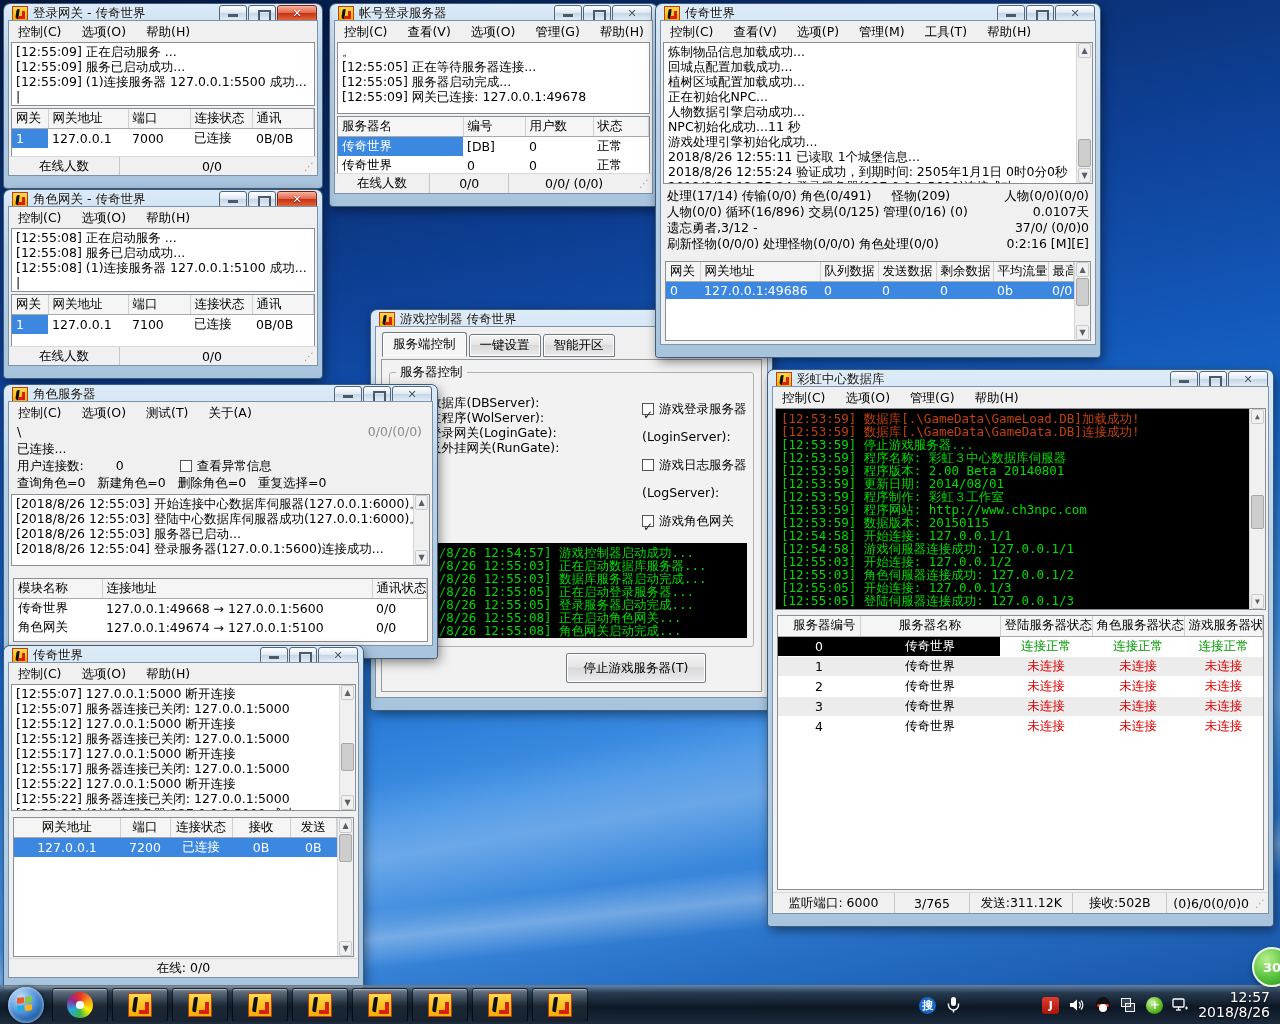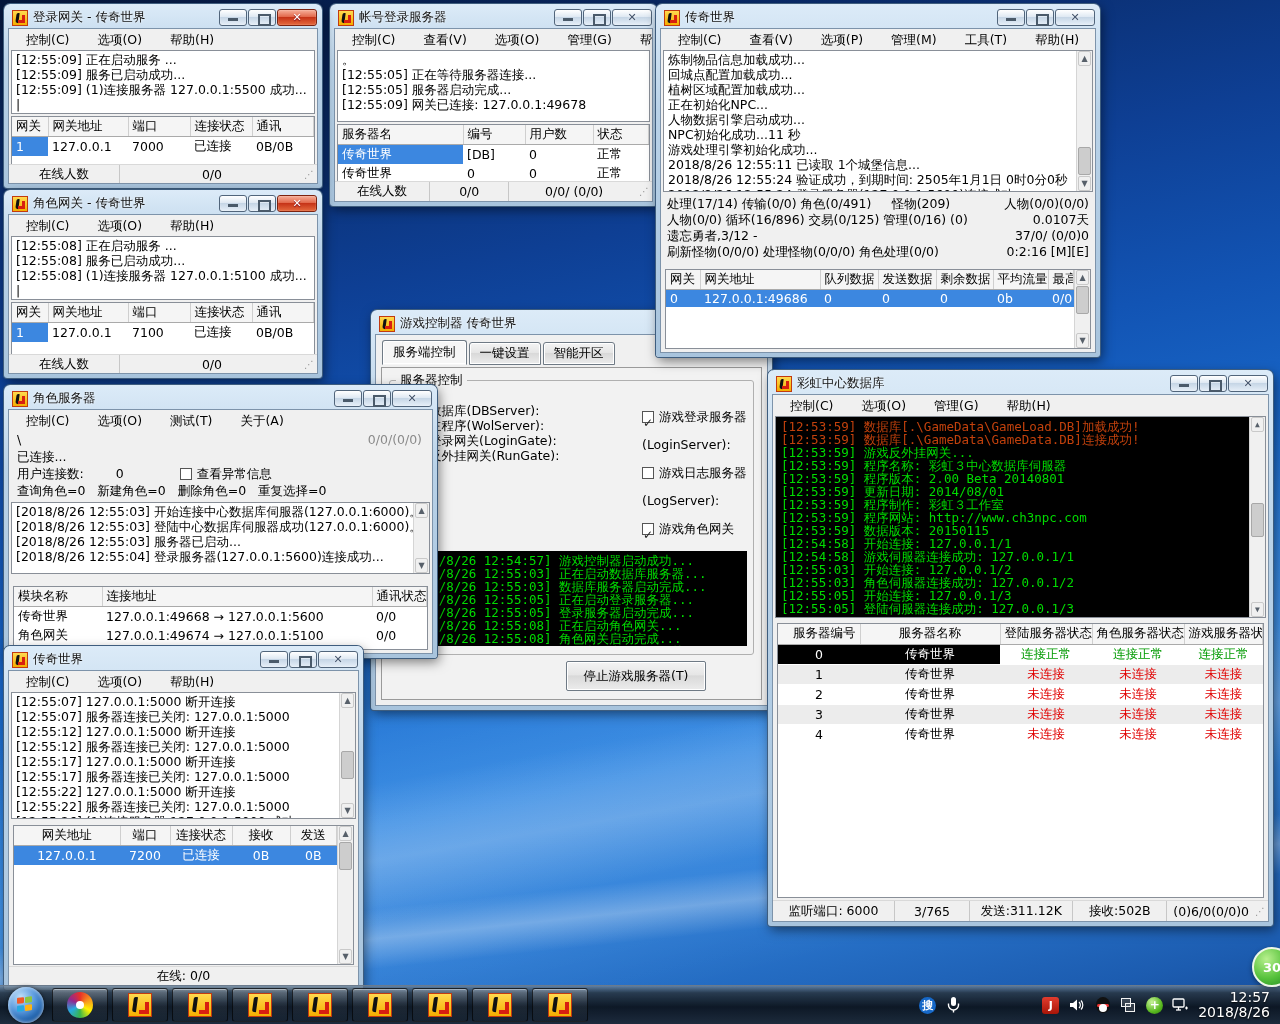--- a/index.html
+++ b/index.html
@@ -11,41 +11,41 @@
         background:linear-gradient(180deg,transparent,rgba(255,255,255,.10) 50%,transparent); }
   .b2 { left:100px; top:700px; width:1500px; height:140px; transform:rotate(-10deg);
         background:linear-gradient(180deg,transparent,rgba(255,255,255,.22) 55%,transparent); }
   .b3 { left:-200px; top:880px; width:1700px; height:60px; transform:rotate(-6deg);
         background:linear-gradient(180deg,transparent,rgba(255,255,255,.30) 50%,transparent); }
 
   
   .win { position:absolute; border-radius:6px 6px 3px 3px; padding:0 4px 4px;
     background:linear-gradient(180deg,#dcebf8,#b9d2e8 30%,#a8c4dd);
     box-shadow:0 0 0 1px #3e5d7e, 2px 4px 12px rgba(0,0,0,.5); }
-  .titlebar { height:24px; display:flex; align-items:center; gap:5px; padding:3px 1px 0 4px;
+  .titlebar { height:16px; display:flex; align-items:center; gap:5px; padding:3px 1px 0 4px;
     font-size:12.5px; color:#111; text-shadow:0 0 3px #fff; }
   .app-ico { width:16px; height:16px; background:linear-gradient(180deg,#ffd94e,#f5ae00);
     border:1px solid #c23a10; position:relative; flex:0 0 auto; }
   .app-ico i { position:absolute; left:3px; top:2px; width:3px; height:10px; background:#111; border-radius:2px 0 0 2px; transform:rotate(8deg); }
   .app-ico u { position:absolute; right:2px; bottom:2px; width:7px; height:3px; background:#d81f10; }
   .app-ico u:before { content:""; position:absolute; right:0; bottom:0; width:3px; height:8px; background:#d81f10; }
   .cap-btns { margin-left:auto; display:flex; gap:1px; }
   .cbtn { width:28px; height:17px; border:1px solid #51657b; border-radius:3px; position:relative;
     background:linear-gradient(180deg,#fff,#dfe9f3 45%,#c6d6e6 50%,#e6eff8);
     box-shadow:inset 0 0 1px #fff; }
   .cbtn.wide { width:40px; }
   .cbtn.red { background:linear-gradient(180deg,#f7b09a,#e2694c 45%,#c63418 50%,#e56a3e); border-color:#7c2310; }
   .g-min:after { content:""; position:absolute; left:8px; right:8px; bottom:4px; height:3px; background:#4a5a6a; }
   .g-max:after { content:""; position:absolute; left:9px; top:4px; width:9px; height:8px; border:2px solid #4a5a6a; }
   .g-x { position:absolute; inset:0; display:flex; align-items:center; justify-content:center;
     font-size:11px; font-weight:bold; color:#43536b; }
   .red .g-x { color:#fff; text-shadow:0 1px 1px #701; }
   .client { background:#f0f0f0; border:1px solid #7d93aa; height:calc(100% - 24px); overflow:hidden; position:relative; }
   .menubar { display:flex; gap:20px; padding:3px 9px 2px; background:#f0f0f0; }
-  .menubar span { cursor:default;margin-left:8px; }
+  .menubar span { cursor:default; }
   .logbox { background:#fff; border:1px solid #898f98; margin:1px 2px; padding:1px 4px; overflow:hidden; position:relative; }
   .line { white-space:pre; line-height:15px; }
 
   table.lv { border-collapse:collapse; width:100%; background:#fff; table-layout:fixed; }
   table.lv th { font-weight:normal; text-align:left; padding:1px 4px; background:#f5f5f5;
     border-right:1px solid #cfcfcf; border-bottom:1px solid #aaa; height:18px; overflow:hidden; white-space:nowrap; }
   table.lv td { padding:1px 4px; height:17px; overflow:hidden; white-space:nowrap; }
   .lv-wrap { border:1px solid #898f98; margin:0 2px; background:#fff; position:relative; overflow:hidden; }
   .selcell { background:#3c87e0; color:#fff; }
   tr.selrow td { background:#3c87e0; color:#fff; }
@@ -702,21 +702,21 @@
           <span class="line">选项(O)</span>
           <span class="line">管理(G)</span>
           <span class="line">帮助(H)</span>
         </div>
       <div class="console" style="height:202px; margin:1px 2px; padding:3px 5px 3px 5px; border:1px solid #898f98;">
         <div class="warn">
             <div class="line">[12:53:59] 数据库[.\GameData\GameLoad.DB]加载成功!</div>
             <div class="line">[12:53:59] 数据库[.\GameData\GameData.DB]连接成功!</div>
           </div>
         <div>
-            <div class="line">[12:53:59] 游戏反外挂网关...</div>
+            <div class="line">[12:53:59] 停止游戏服务器...</div>
             <div class="line">[12:53:59] 程序名称: 彩虹３中心数据库伺服器</div>
             <div class="line">[12:53:59] 程序版本: 2.00 Beta 20140801</div>
             <div class="line">[12:53:59] 更新日期: 2014/08/01</div>
             <div class="line">[12:53:59] 程序制作: 彩虹３工作室</div>
             <div class="line">[12:53:59] 程序网站: http://www.ch3npc.com</div>
             <div class="line">[12:53:59] 数据版本: 20150115</div>
             <div class="line">[12:54:58] 开始连接: 127.0.0.1/1</div>
             <div class="line">[12:54:58] 游戏伺服器连接成功: 127.0.0.1/1</div>
             <div class="line">[12:55:03] 开始连接: 127.0.0.1/2</div>
             <div class="line">[12:55:03] 角色伺服器连接成功: 127.0.0.1/2</div>

